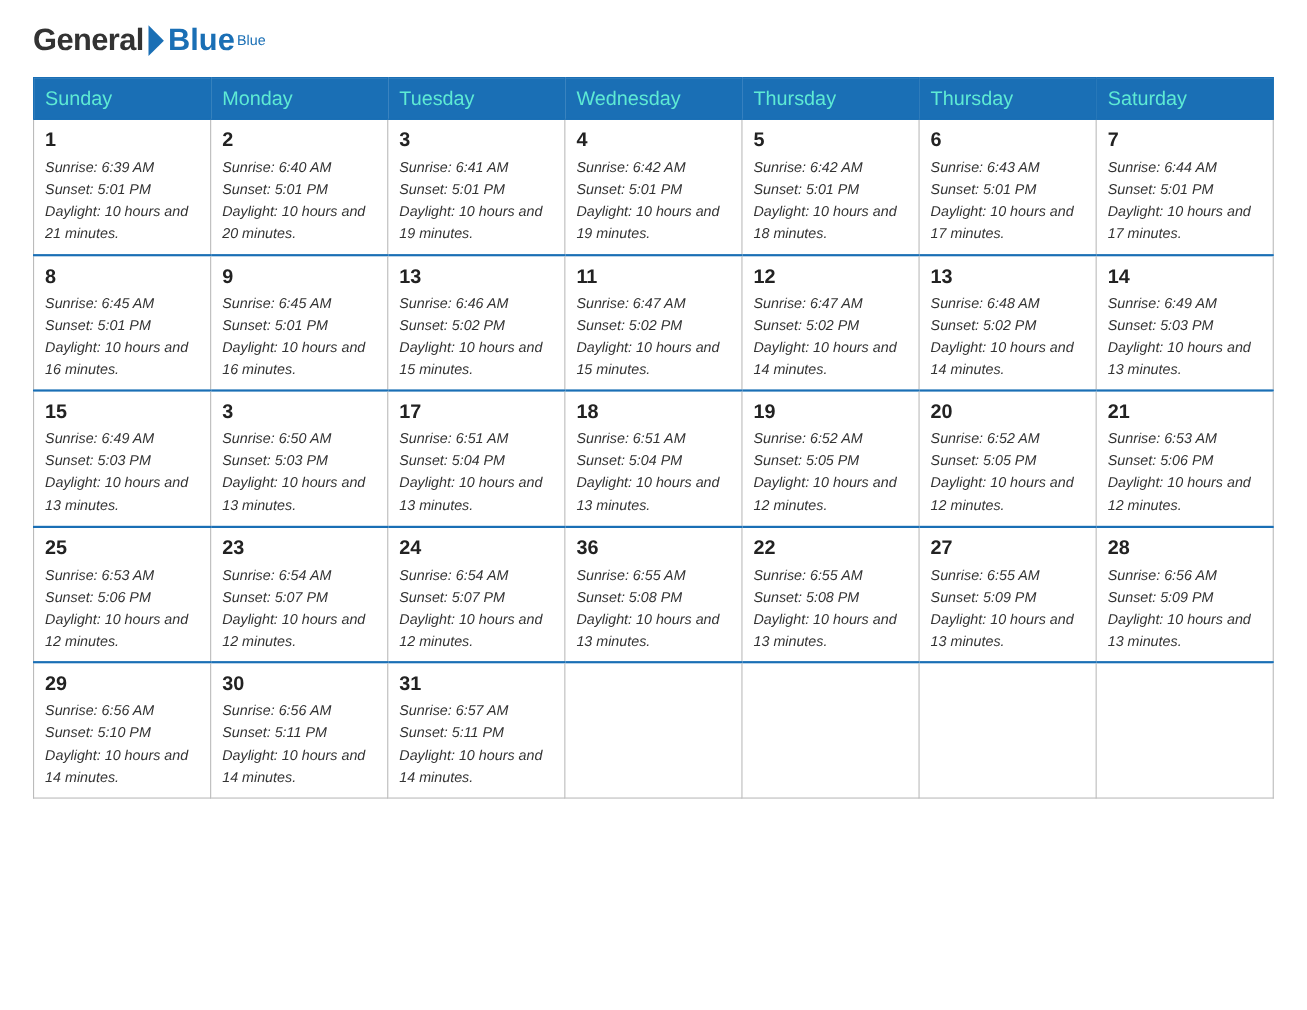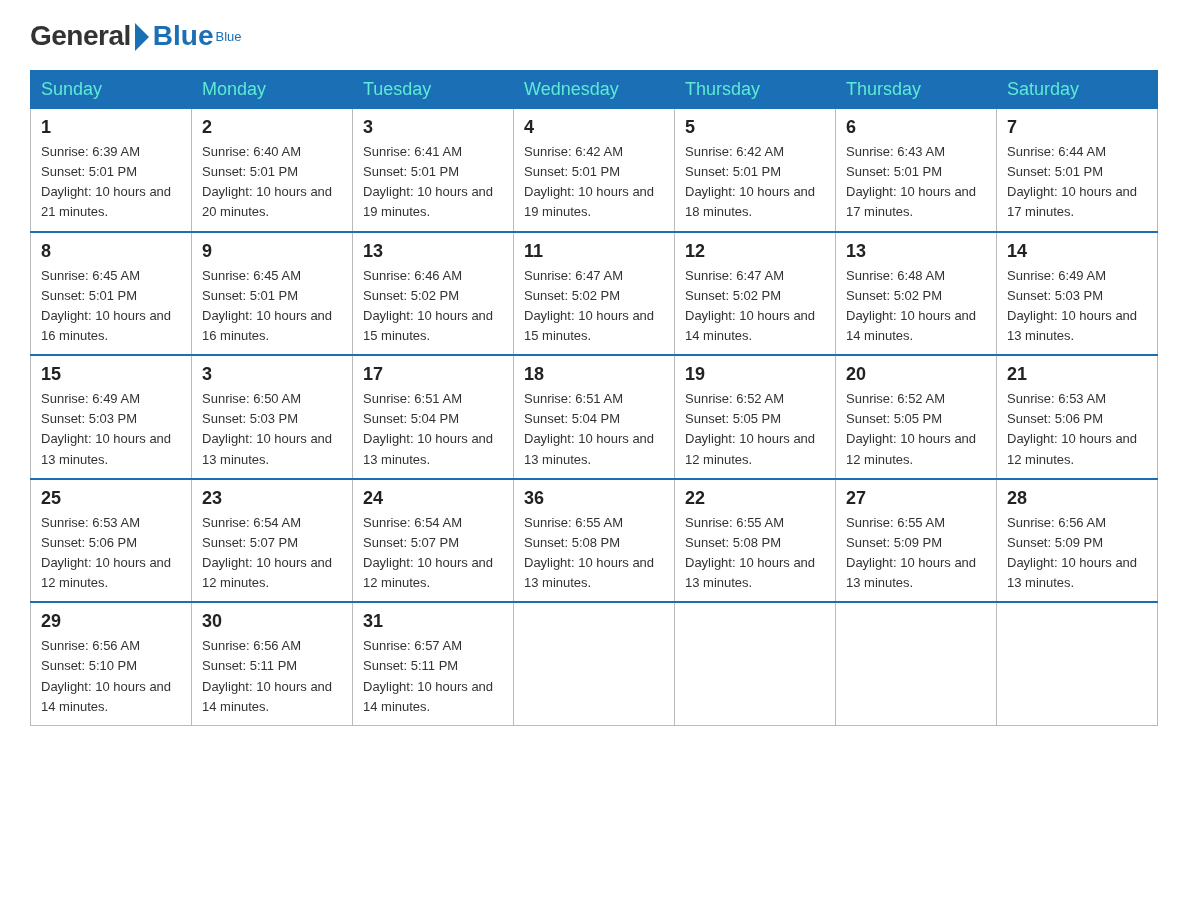--- a/index.html
+++ b/index.html
@@ -93,20 +93,21 @@
       font-size: 18px;
       font-weight: bold;
       color: #222;
       display: block;
       margin-bottom: 4px;
     }
     .day-info {
       font-size: 13px;
       color: #333;
       line-height: 1.55;
+      font-style: italic;
     }
     .empty-cell {
       background: #fff;
     }
   </style>
 </head>
 <body>
 
 <div class="header">
   <div class="logo">

